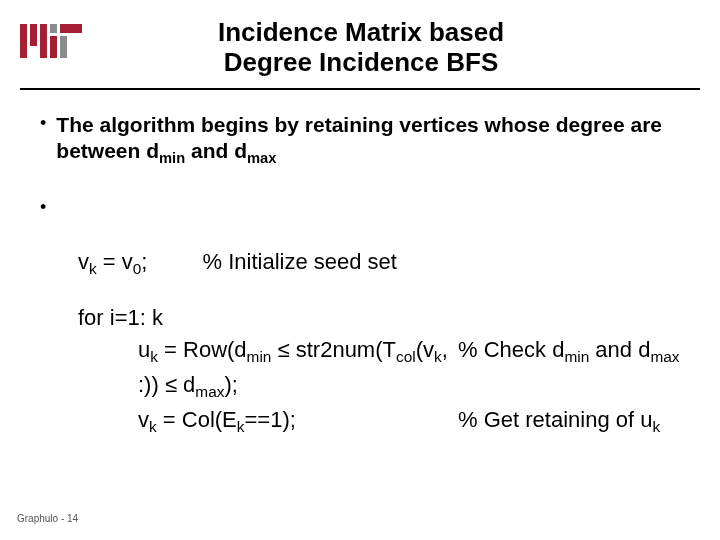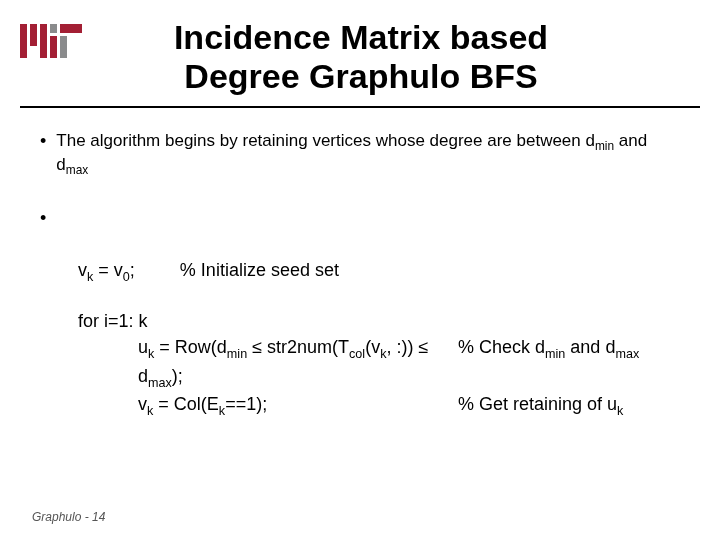--- a/index.html
+++ b/index.html
@@ -20,21 +20,21 @@
   .logo {
     flex-shrink: 0;
     margin-top: 6px;
   }
   .title-wrap {
     flex: 1;
     text-align: center;
     padding-right: 60px;
   }
   .title {
-    font-size: 34px;
+    font-size: 26px;
     font-weight: bold;
     line-height: 1.15;
   }
   .hr-rule {
     margin: 10px 20px 0 20px;
     border: none;
     border-top: 2px solid #000;
   }
   .content {
     padding: 22px 38px 0 38px;
@@ -44,70 +44,69 @@
     align-items: flex-start;
     margin-bottom: 28px;
   }
   .bullet-dot {
     font-size: 18px;
     line-height: 22px;
     margin-right: 10px;
     margin-left: 2px;
   }
   .bullet-text {
-    font-size: 17px;
-    font-weight: normal;
+    font-size: 21px;
+    font-weight: bold;
     line-height: 1.25;
   }
   sub { font-size: 0.7em; vertical-align: sub; }
   .algo-block {
     margin-left: 40px;
-    font-size: 18px;
+    font-size: 22px;
     line-height: 1.45;
   }
   .algo-line1 {
     margin-bottom: 22px;
   }
   .indent {
     margin-left: 60px;
   }
   .pct { display: inline-block; }
   .line-row {
     display: flex;
   }
   .code-col { width: 320px; flex-shrink: 0; }
   .cmt-col  { }
   .footer {
     position: absolute;
     bottom: 16px;
-    left: 32px;
-    font-size: 12px;
+    left: 17px;
+    font-size: 10px;
     color: #555;
-    font-style: italic;
   }
 </style>
 </head>
 <body>
 
 <div class="header">
   <div class="logo">
     <svg width="62" height="34" viewBox="0 0 62 34">
       <rect x="0" y="0" width="7" height="34" fill="#a31f34"></rect>
       <rect x="10" y="0" width="7" height="22" fill="#a31f34"></rect>
       <rect x="20" y="0" width="7" height="34" fill="#a31f34"></rect>
       <rect x="30" y="0" width="7" height="9" fill="#8a8b8c"></rect>
       <rect x="30" y="12" width="7" height="22" fill="#a31f34"></rect>
       <rect x="40" y="0" width="22" height="9" fill="#a31f34"></rect>
       <rect x="40" y="12" width="7" height="22" fill="#8a8b8c"></rect>
     </svg>
   </div>
   <div class="title-wrap">
     <div class="title">
       <span>Incidence Matrix based</span><br>
-      <span>Degree Graphulo BFS</span>
+      <span>Degree Incidence BFS</span>
     </div>
   </div>
 </div>
 
 <hr class="hr-rule">
 
 <div class="content">
 
   <div class="bullet-row">
     <div class="bullet-dot">•</div>

